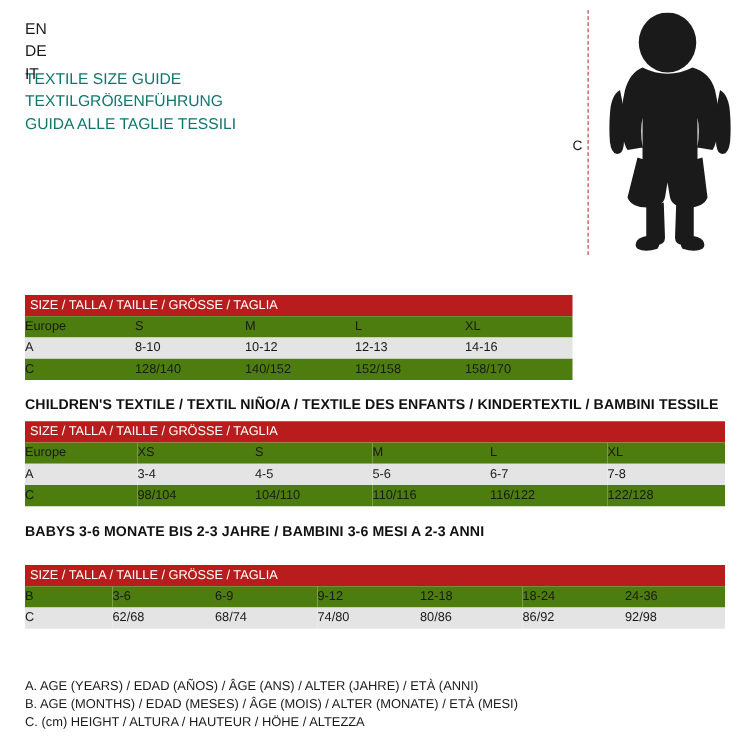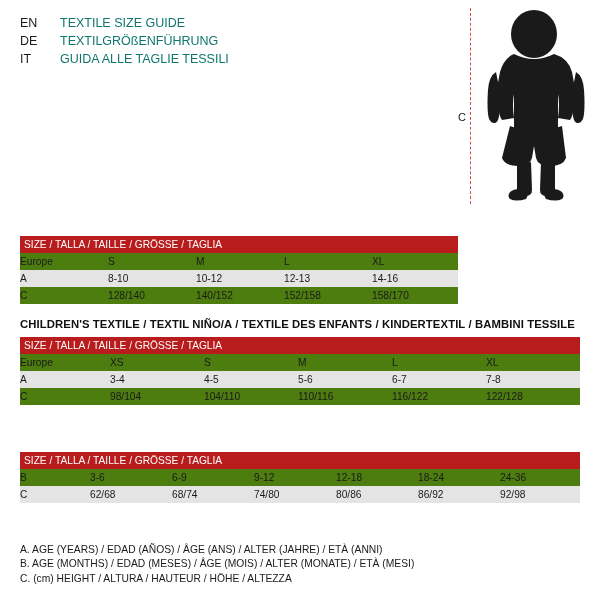--- a/index.html
+++ b/index.html
@@ -27,20 +27,21 @@
     left: 20px;
     top: 14px;
     width: 420px;
   }
   .lang-row {
     display: flex;
     align-items: baseline;
     height: 18px;
     line-height: 18px;
     font-size: 12.5px;
+    flex-direction: column;
   }
   .lang-code {
     width: 40px;
     flex: 0 0 40px;
     font-size: 12.5px;
     color: #1a1a1a;
   }
   .lang-title {
     font-size: 12.5px;
     color: #0f766e;
@@ -249,20 +250,21 @@
       <td class="val-cell">98/104</td>
       <td class="val-cell">104/110</td>
       <td class="val-cell">110/116</td>
       <td class="val-cell">116/122</td>
       <td class="val-cell">122/128</td>
     </tr>
   </tbody>
     </table>
 
   <div class="section-title two-line" style="top:419px;">
+    <div>BABYS 3-6 MONATE BIS 2-3 JAHRE / BAMBINI 3-6 MESI A 2-3 ANNI</div>
   </div>
 
   <table class="size-table" style="left:20px; top:452px; width:560px;">
     <tbody>
         <tr class="hdr-row">
       <td class="hdr-text" colspan="7">SIZE / TALLA / TAILLE / GRÖSSE / TAGLIA</td>
     </tr>
     <tr class="row-plain">
       <td class="label-cell" style="width:70px;">B</td>
       <td class="val-cell" style="width:82px;">3-6</td>

